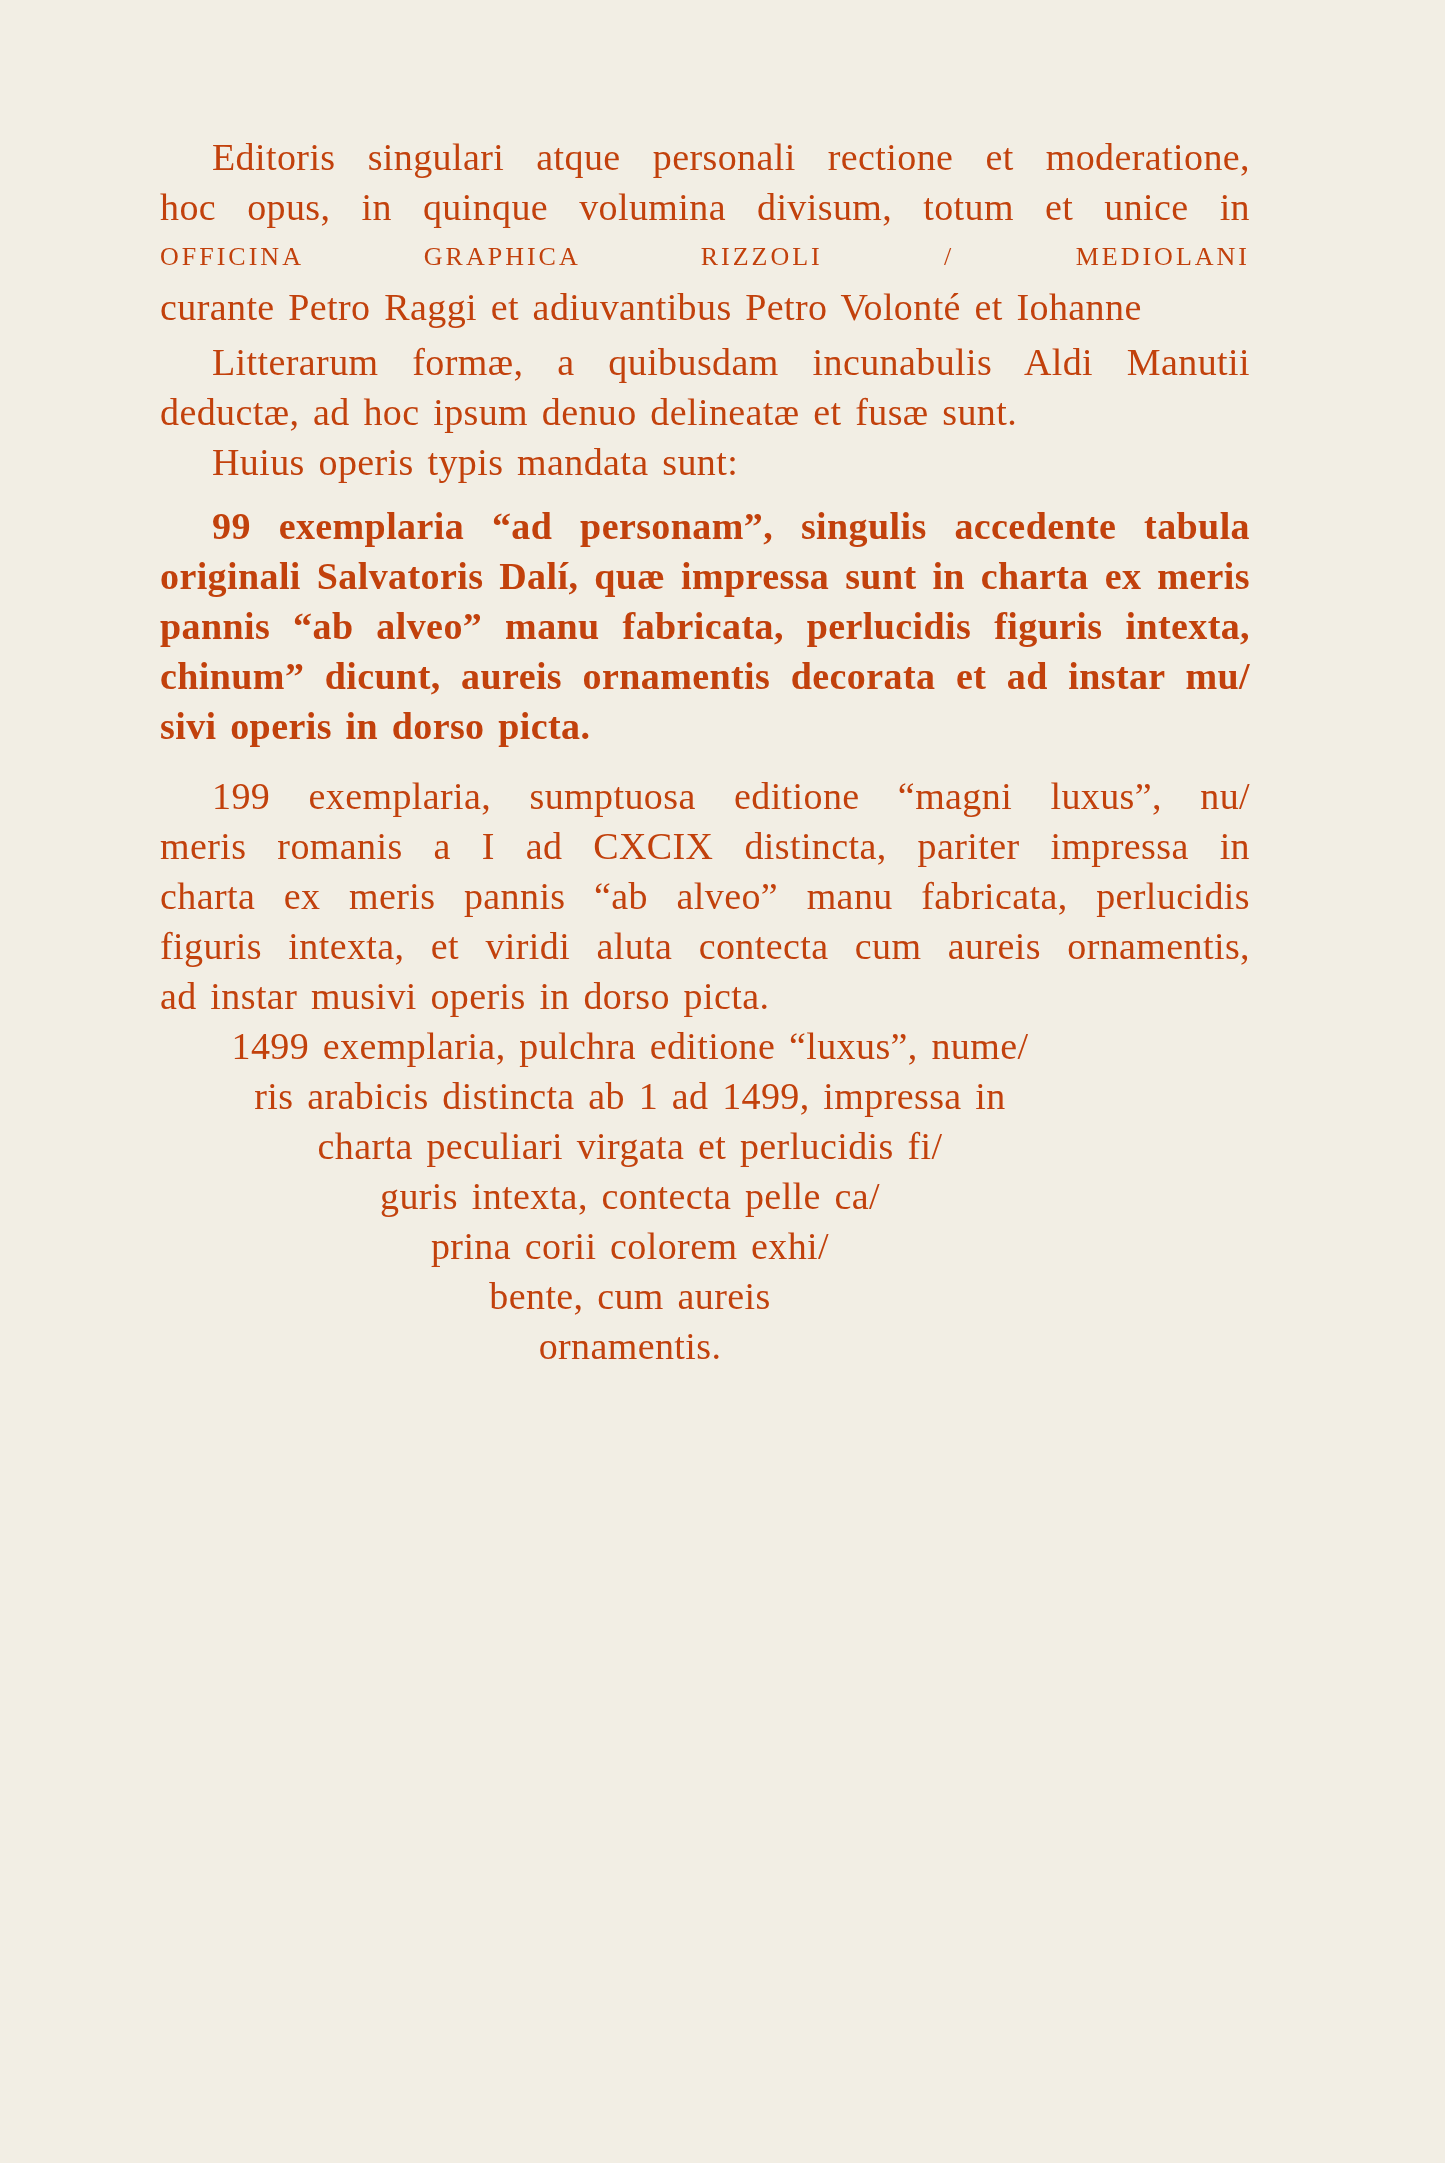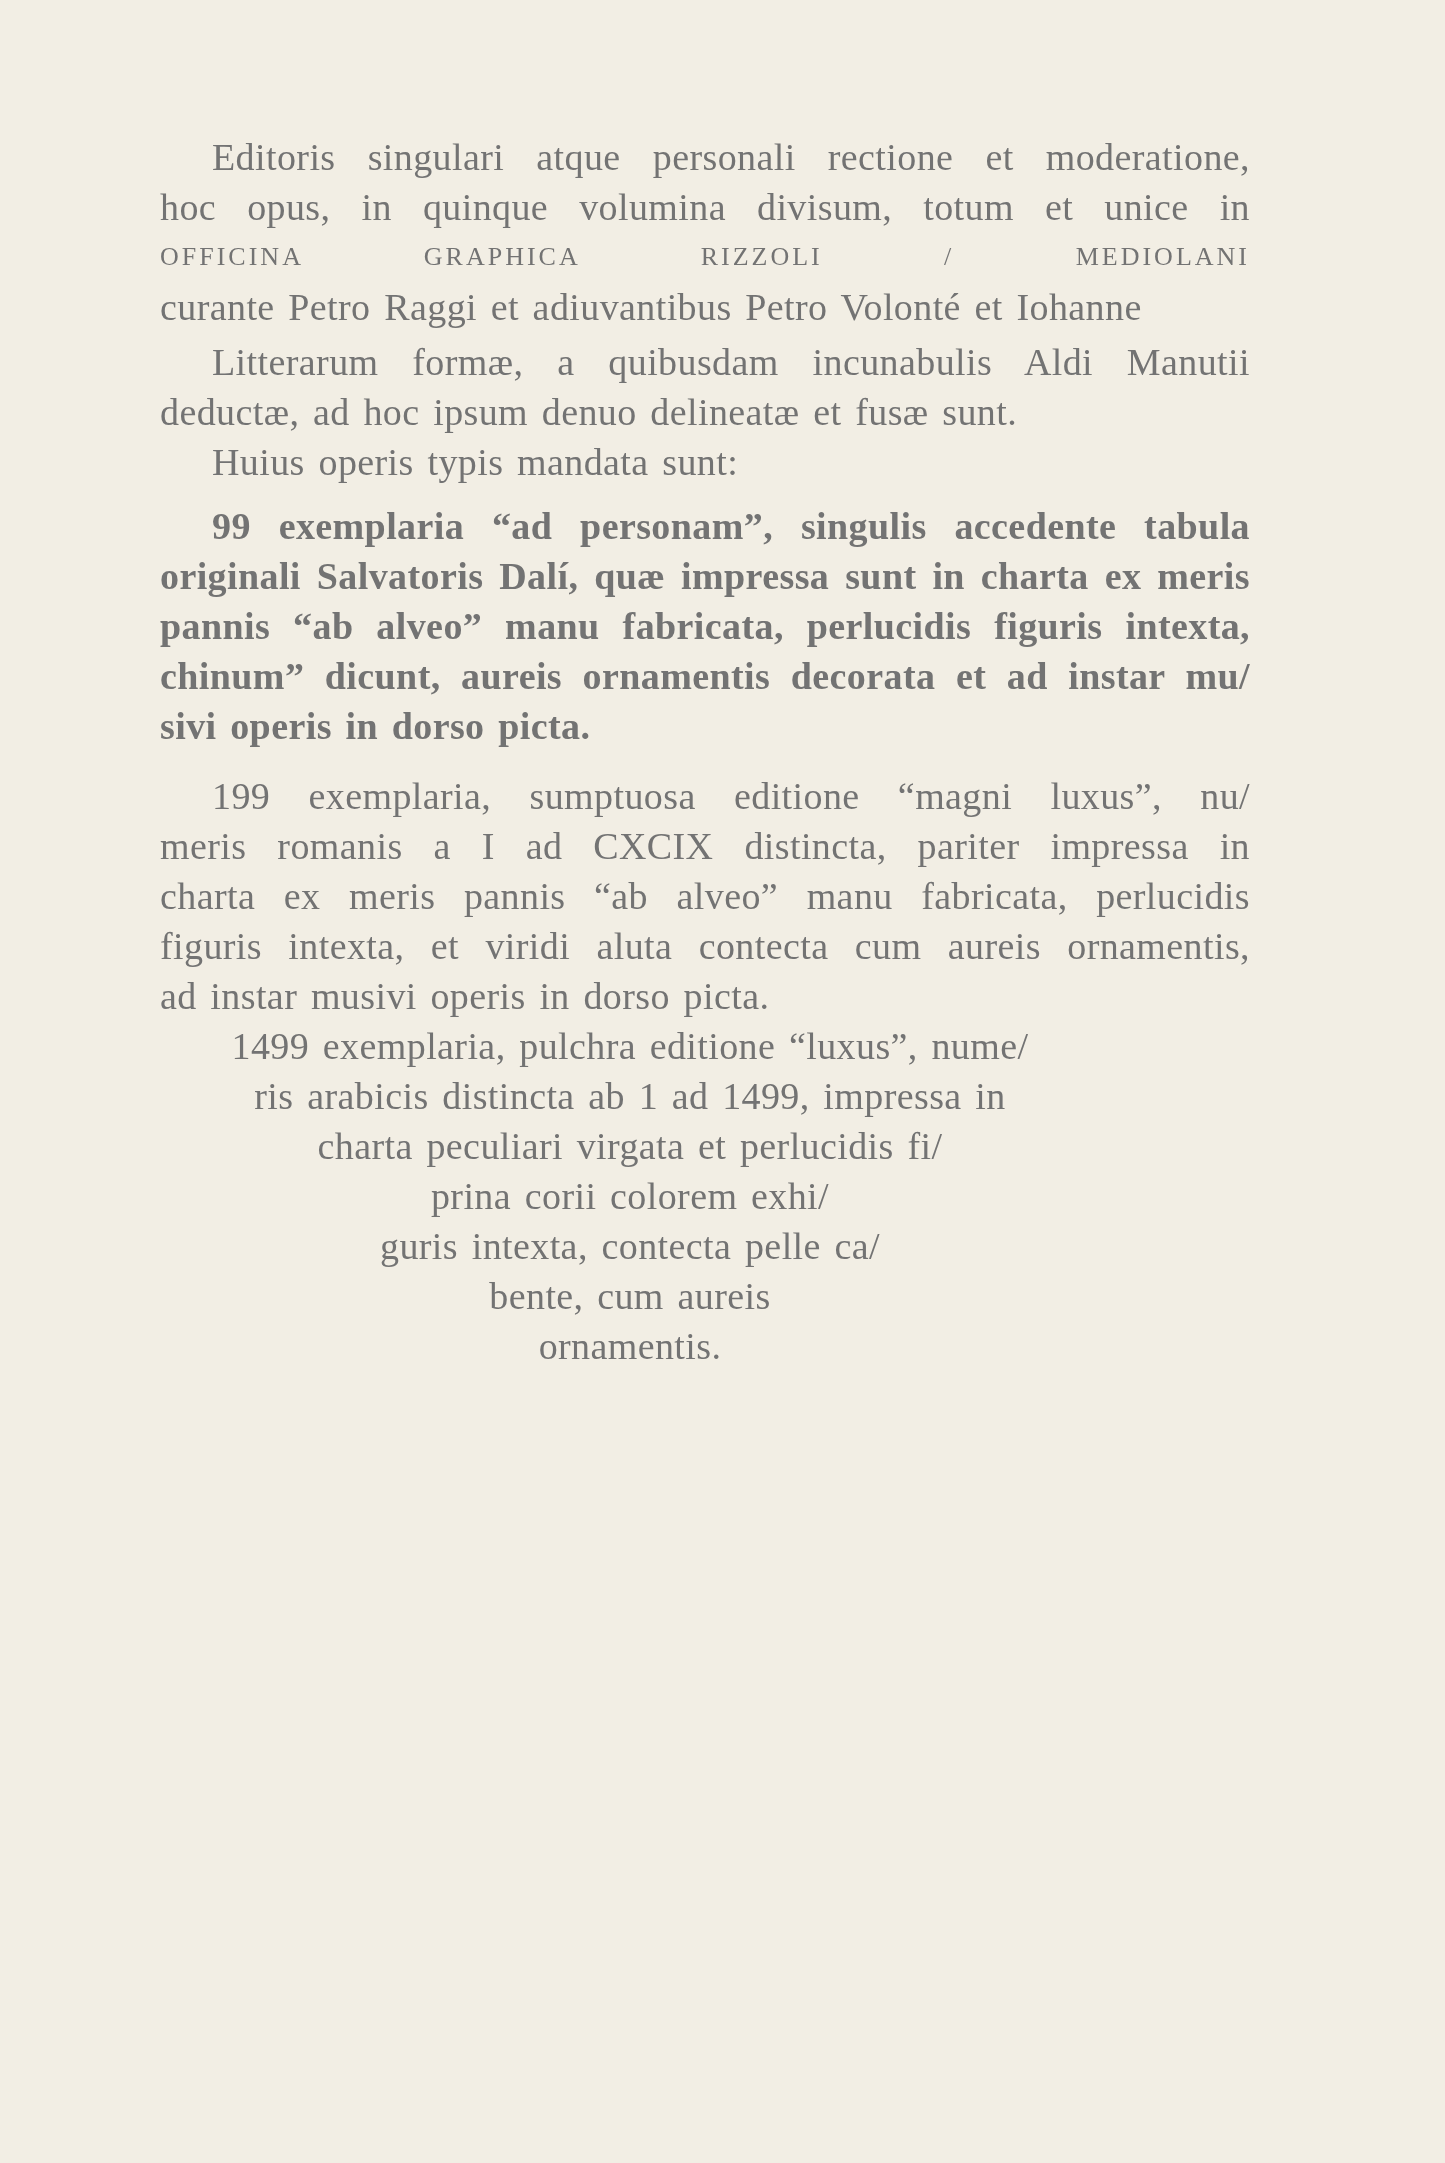--- a/index.html
+++ b/index.html
@@ -59,21 +59,21 @@
   }
   .para.triangle .line,
   .para.triangle .line:last-child {
     text-align: center;
     text-align-last: center;
   }
 </style>
 </head>
 <body>
 
-<div class="page" data-name="book-page" style="background: rgb(242, 238, 228); color: #737373;">
+<div class="page" data-name="book-page" style="background: rgb(242, 238, 228); color: #c2410c;">
   <div class="colophon" data-name="colophon-text-block">
 
     <div class="para indent-first" data-name="paragraph-editoris">
         <div class="line" data-name="text-line">Editoris singulari atque personali rectione et moderatione,</div>
         <div class="line" data-name="text-line">hoc opus, in quinque volumina divisum, totum et unice in</div>
         <div class="line" data-name="text-line">OFFICINA GRAPHICA RIZZOLI / MEDIOLANI</div>
         <div class="line" data-name="text-line">curante Petro Raggi et adiuvantibus Petro Volonté et Iohanne</div>
       </div>
 
     <div class="para indent-first" data-name="paragraph-litterarum">
@@ -96,20 +96,20 @@
         <div class="line" data-name="text-line">meris romanis a I ad CXCIX distincta, pariter impressa in</div>
         <div class="line" data-name="text-line">charta ex meris pannis “ab alveo” manu fabricata, perlucidis</div>
         <div class="line" data-name="text-line">figuris intexta, et viridi aluta contecta cum aureis ornamentis,</div>
         <div class="line" data-name="text-line">ad instar musivi operis in dorso picta.</div>
       </div>
 
     <div class="para triangle" data-name="paragraph-1499-exemplaria">
         <div class="line" data-name="text-line">1499 exemplaria, pulchra editione “luxus”, nume/</div>
         <div class="line" data-name="text-line">ris arabicis distincta ab 1 ad 1499, impressa in</div>
         <div class="line" data-name="text-line">charta peculiari virgata et perlucidis fi/</div>
+        <div class="line" data-name="text-line">guris intexta, contecta pelle ca/</div>
         <div class="line" data-name="text-line">prina corii colorem exhi/</div>
-        <div class="line" data-name="text-line">guris intexta, contecta pelle ca/</div>
         <div class="line" data-name="text-line">bente, cum aureis</div>
         <div class="line" data-name="text-line">ornamentis.</div>
       </div>
 
   </div>
 </div>
 
 </body></html>

